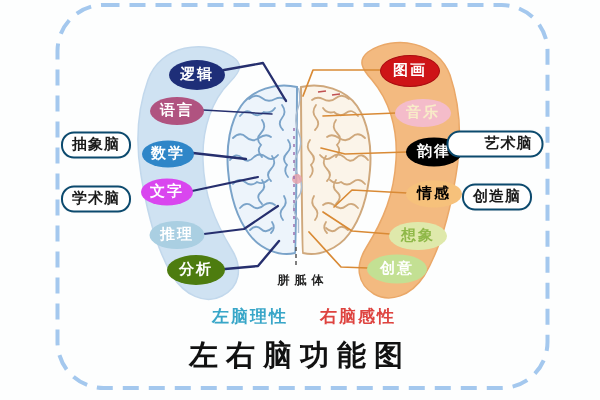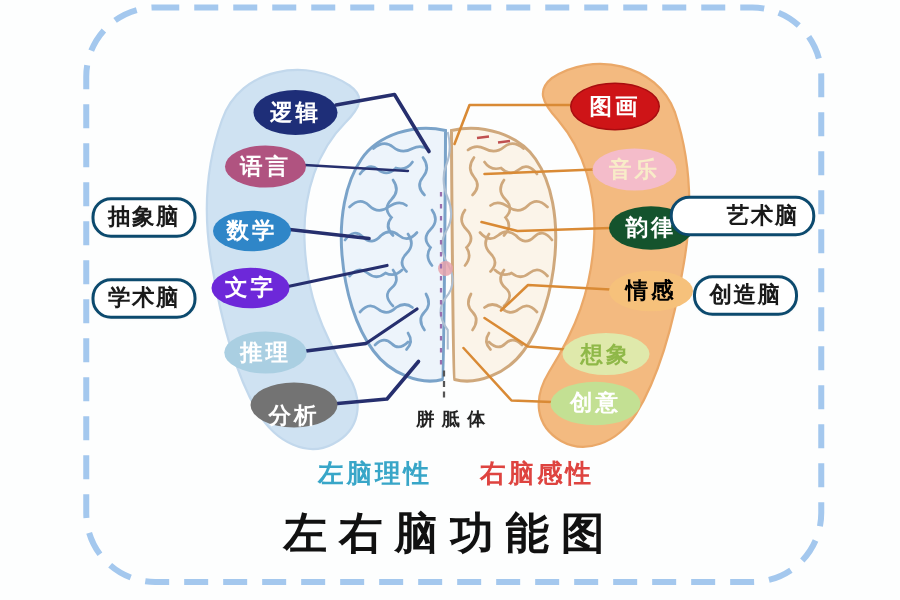--- a/index.html
+++ b/index.html
@@ -1,19 +1,19 @@
 <!DOCTYPE html>
 <html><head>
 <meta charset="utf-8">
 <style>
   html,body{margin:0;padding:0;background:#ffffff;}
   .stage{
     position:relative;width:600px;height:400px;overflow:hidden;
     background:#fdfefe;
-    font-family:Liberation Sans, sans-serif;
+    font-family:Liberation Mono, monospace;
   }
   .stage svg{position:absolute;left:0;top:0;}
   .pill{
     position:absolute;transform:translate(-50%,-50%);
     display:flex;align-items:center;justify-content:center;
     border-radius:50%;
     font-size:15px;font-weight:bold;letter-spacing:2px;line-height:1;
     white-space:nowrap;
   }
   .outer-box{
@@ -128,43 +128,43 @@
 
   <div class="pill" style="left: 197px; top: 75px; width: 56px; height: 30px; background: rgb(30, 46, 120); color: rgb(255, 255, 255);">
     <span>逻辑</span>
   </div>
   <div class="pill" style="left: 177px; top: 111px; width: 54px; height: 28px; background: rgb(176, 83, 128); color: rgb(255, 255, 255);">
     <span>语言</span>
   </div>
   <div class="pill" style="left: 168px; top: 154px; width: 52px; height: 27px; background: rgb(47, 134, 200); color: rgb(255, 255, 255);">
     <span>数学</span>
   </div>
-  <div class="pill" style="left: 167px; top: 192px; width: 52px; height: 27px; background: #6d28d9; color: rgb(255, 255, 255);">
+  <div class="pill" style="left: 167px; top: 192px; width: 52px; height: 27px; background: #d946ef; color: rgb(255, 255, 255);">
     <span>文字</span>
   </div>
   <div class="pill" style="left: 177px; top: 235px; width: 55px; height: 28px; background: rgb(170, 207, 226); color: rgb(255, 255, 255);">
     <span>推理</span>
   </div>
-  <div class="pill" style="left: 196px; top: 270px; width: 58px; height: 30px; background: #737373; color: rgb(255, 255, 255); align-items: flex-end;">
+  <div class="pill" style="left: 196px; top: 270px; width: 58px; height: 30px; background: #4d7c0f; color: rgb(255, 255, 255);">
     <span>分析</span>
   </div>
 
   <div class="pill" style="left: 410px; top: 71px; width: 58px; height: 30px; border: 1px solid rgb(168, 13, 16); background: rgb(206, 20, 23); color: rgb(255, 255, 255);">
     <span>图画</span>
   </div>
   <div class="pill" style="left: 423px; top: 113px; width: 56px; height: 28px; background: rgb(244, 188, 202); color: rgb(248, 236, 200);">
     <span>音乐</span>
   </div>
-  <div class="pill" style="left: 434px; top: 152px; width: 56px; height: 29px; background: #14532d; color: rgb(255, 255, 255);">
+  <div class="pill" style="left: 434px; top: 152px; width: 56px; height: 29px; background: #000000; color: rgb(255, 255, 255);">
     <span>韵律</span>
   </div>
   <div class="pill" style="left: 434px; top: 194px; width: 56px; height: 27px; background: rgb(246, 193, 123); color: #000000;">
     <span>情感</span>
   </div>
-  <div class="pill" style="left: 404px; top: 236px; width: 58px; height: 28px; background: rgb(223, 233, 171); color: rgb(143, 184, 72);">
+  <div class="pill" style="left: 418px; top: 236px; width: 58px; height: 28px; background: rgb(223, 233, 171); color: rgb(143, 184, 72);">
     <span>想象</span>
   </div>
   <div class="pill" style="left: 397px; top: 269px; width: 60px; height: 29px; background: rgb(195, 224, 147); color: rgb(255, 255, 255);">
     <span>创意</span>
   </div>
 
   <div class="outer-box" style="left:96px;top:145px;">抽象脑</div>
   <div class="outer-box" style="left:96px;top:199px;">学术脑</div>
   <div class="outer-box" style="left:495px;top:144px;padding-left:36px;">艺术脑</div>
   <div class="outer-box" style="left:497px;top:197px;">创造脑</div>

